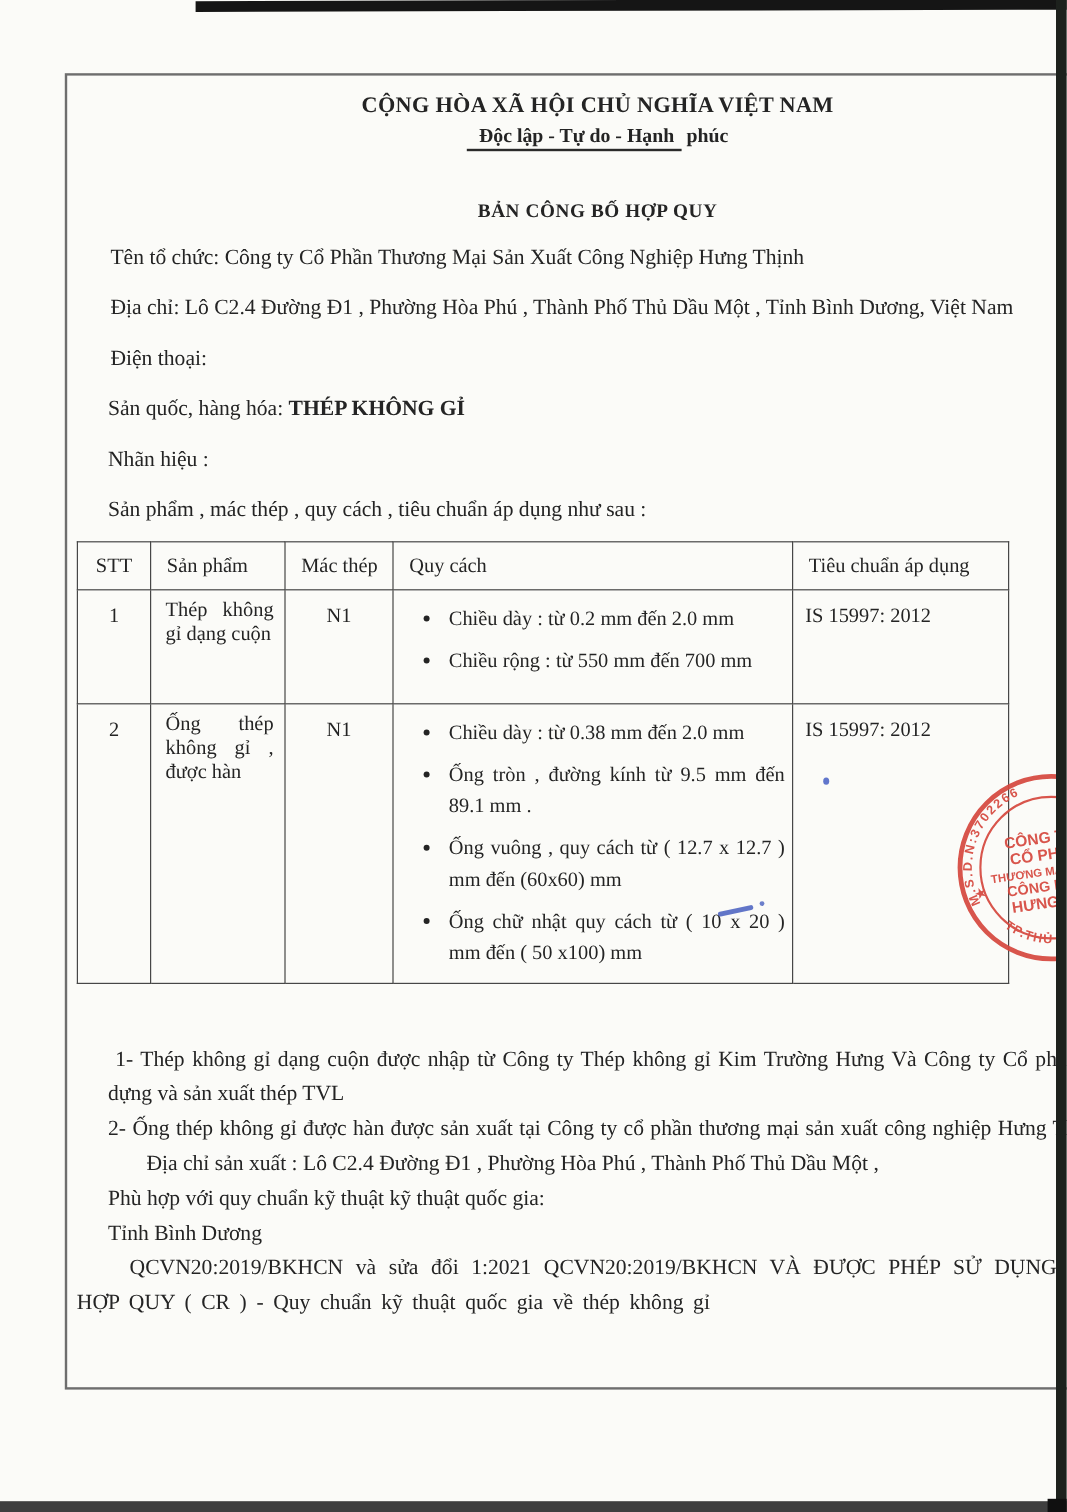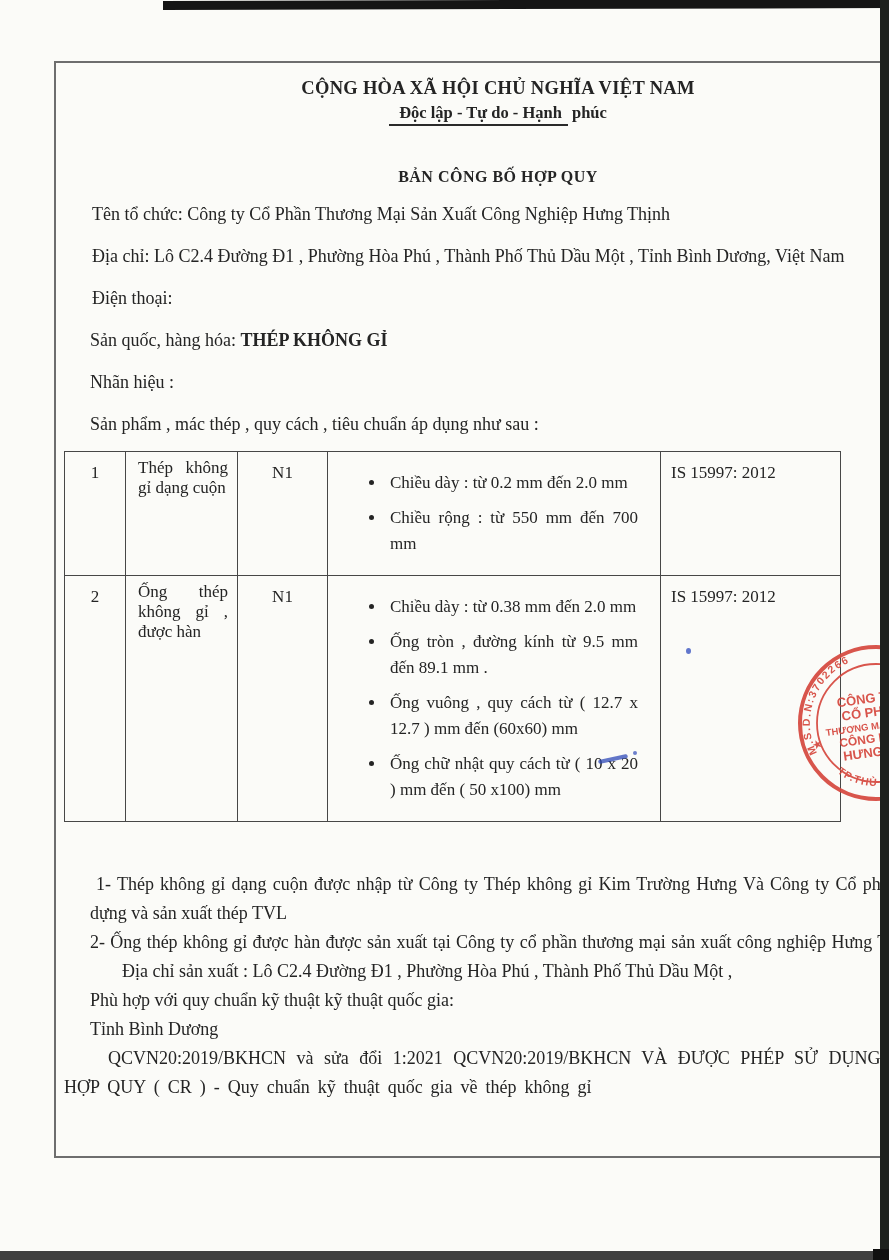--- a/index.html
+++ b/index.html
@@ -53,21 +53,21 @@
     box-sizing:border-box;
   }
   col.c-stt{width:61px;} col.c-prod{width:112px;} col.c-grade{width:90px;}
   col.c-spec{width:333px;} col.c-std{width:180px;}
   table.spec th{height:40px;vertical-align:middle;text-align:left;padding:0 8px 0 13px;}
   table.spec th.center{text-align:center;padding:0;}
   td.stt{text-align:center;padding-top:11px;}
   td.prod{padding:6px 9px 0 12px;text-align:justify;}
   td.grade{text-align:center;padding-top:11px;}
   td.specs{padding:2px 6px 2px 6px;}
-  td.specs ul{margin:16px;padding-left:36px;}
+  td.specs ul{margin:0;padding-left:36px;}
   td.specs li{margin:9px 0 9px 0;padding-left:4px;text-align:justify;line-height:26px;}
   td.std{padding:11px 4px 0 10px;}
   tr.r1{height:95px;} tr.r2{height:233px;}
 
   .notes{margin:48px 10px 0 34px;font-size:18px;line-height:29px;}
   .notes p{margin:0;text-align:justify;}
   .note1{text-indent:6px;}
   .note2{padding-left:32px;text-indent:-32px;}
   .conformity{margin-left:-26px !important;text-indent:44px;word-spacing:3.5px;}
 
@@ -108,20 +108,27 @@
 
     <table class="spec">
       <colgroup>
           <col class="c-stt">
           <col class="c-prod">
           <col class="c-grade">
           <col class="c-spec">
           <col class="c-std">
         </colgroup>
       <tbody>
+          <tr>
+        <th class="center">STT</th>
+        <th>Sản phẩm</th>
+        <th>Mác thép</th>
+        <th>Quy cách</th>
+        <th>Tiêu chuẩn áp dụng</th>
+      </tr>
       <tr class="r1">
         <td class="stt">1</td>
         <td class="prod">Thép không gỉ dạng cuộn</td>
         <td class="grade">N1</td>
         <td class="specs">
           <ul>
             <li>Chiều dày : từ 0.2 mm đến 2.0 mm</li>
             <li>Chiều rộng : từ 550 mm đến 700 mm</li>
           </ul>
         </td>

